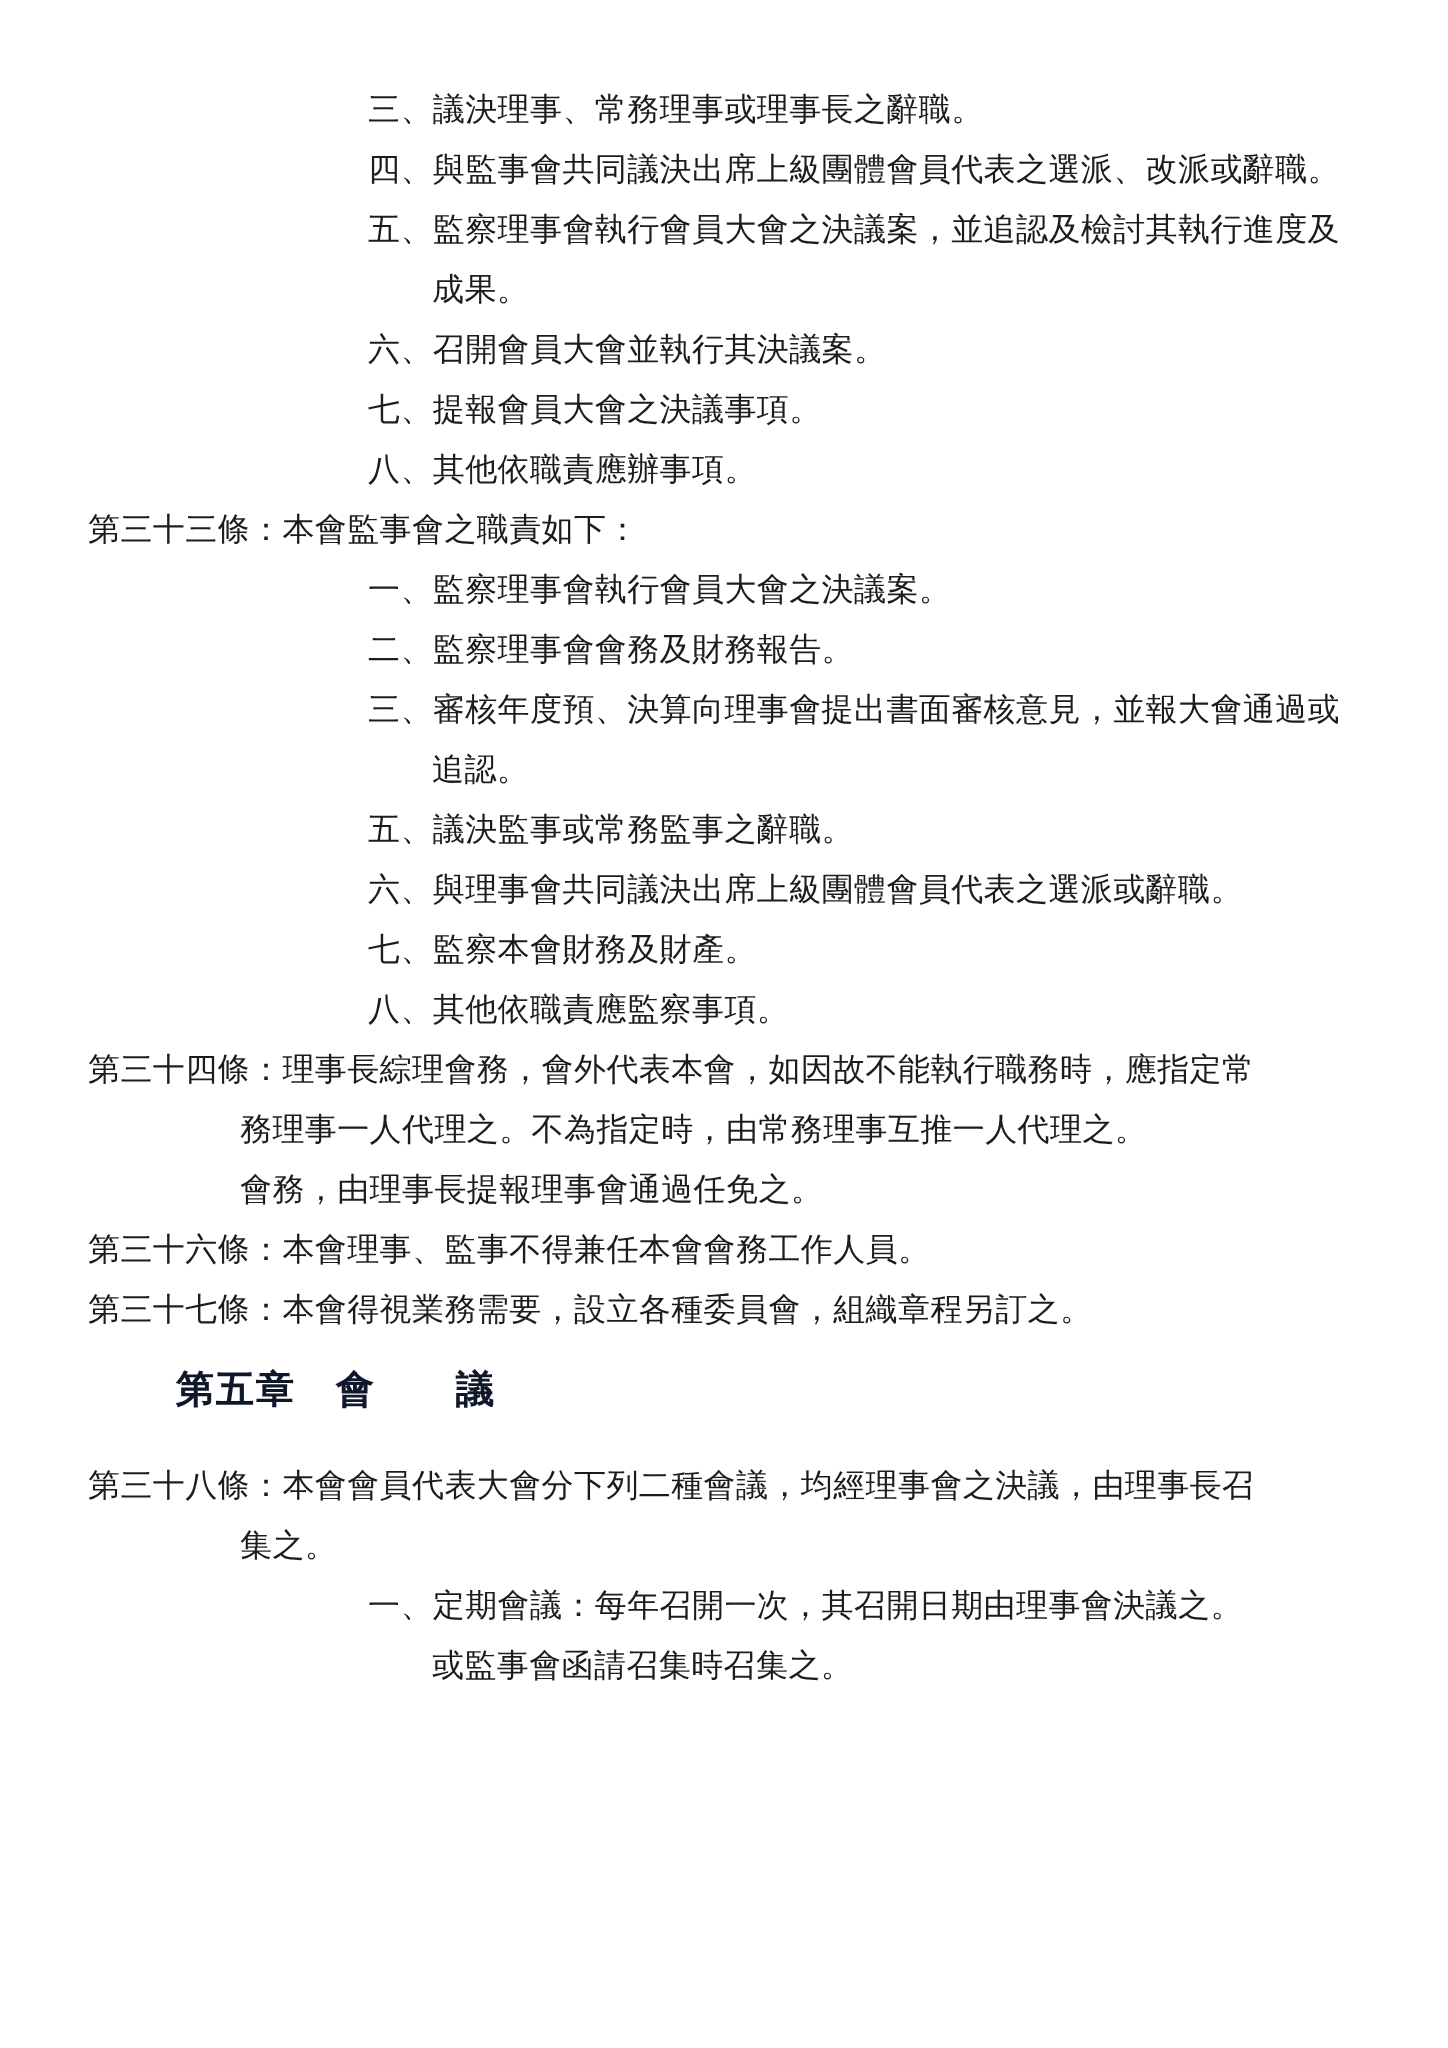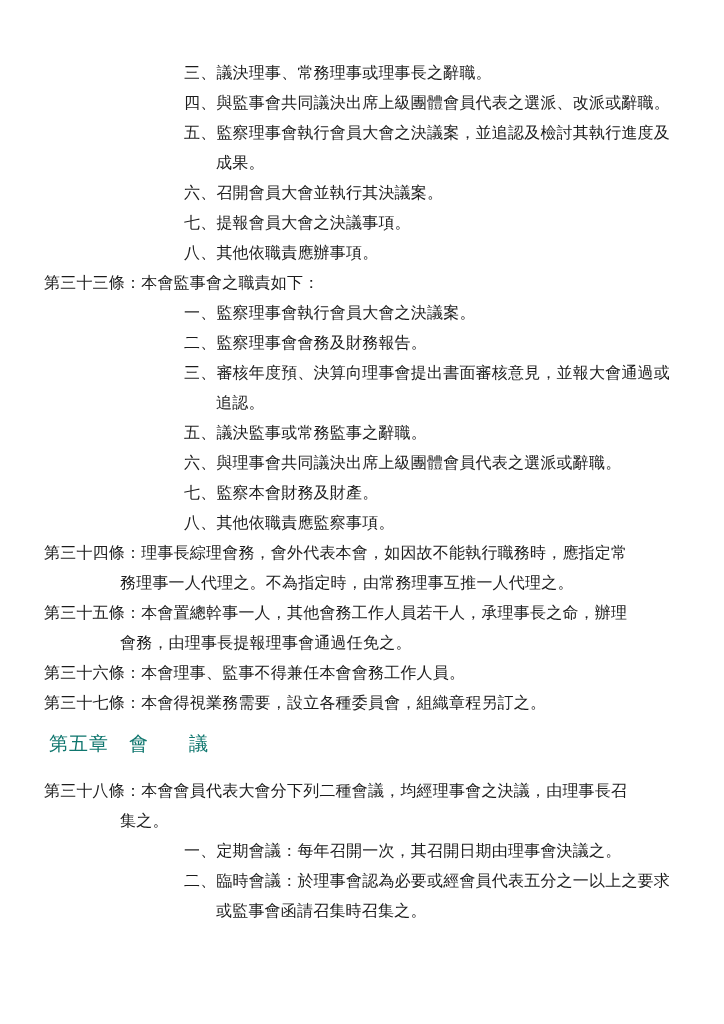--- a/index.html
+++ b/index.html
@@ -11,47 +11,47 @@
     position: relative;
     width: 724px;
     height: 1024px;
     background: #ffffff;
     overflow: hidden;
     font-family: "DejaVu Sans", "Liberation Sans", sans-serif;
     color: #1c1c1c;
   }
   .doc {
     position: absolute;
-    top: 58px;
+    top: 40px;
     left: 0;
     right: 0;
   }
   .ln {
     font-size: 16px;
     line-height: 30px;
     height: 30px;
     white-space: pre;
     letter-spacing: 0.2px;
   }
   
   .a { padding-left: 44px; }   
   .c { padding-left: 120px; }  
   .s { padding-left: 184px; }  
   .t { padding-left: 216px; }  
   .h {
-    padding-left: 49px;
-    font-weight: normal;
+    padding-left: 88px;
+    font-weight: bold;
     font-size: 19px;
     line-height: 34px;
     height: 34px;
     margin-top: 8px;
     margin-bottom: 16px;
     letter-spacing: 1px;
     white-space: pre;
-    color: #0f766e;
+    color: #0f172a;
   }
 </style>
 </head>
 <body>
 
 <div class="page">
   <div class="doc">
     <div class="ln s">三、議決理事、常務理事或理事長之辭職。</div>
     <div class="ln s">四、與監事會共同議決出席上級團體會員代表之選派、改派或辭職。</div>
     <div class="ln s">五、監察理事會執行會員大會之決議案，並追認及檢討其執行進度及</div>
@@ -63,24 +63,22 @@
     <div class="ln s">一、監察理事會執行會員大會之決議案。</div>
     <div class="ln s">二、監察理事會會務及財務報告。</div>
     <div class="ln s">三、審核年度預、決算向理事會提出書面審核意見，並報大會通過或</div>
     <div class="ln t">追認。</div>
     <div class="ln s">五、議決監事或常務監事之辭職。</div>
     <div class="ln s">六、與理事會共同議決出席上級團體會員代表之選派或辭職。</div>
     <div class="ln s">七、監察本會財務及財產。</div>
     <div class="ln s">八、其他依職責應監察事項。</div>
     <div class="ln a">第三十四條：理事長綜理會務，會外代表本會，如因故不能執行職務時，應指定常</div>
     <div class="ln c">務理事一人代理之。不為指定時，由常務理事互推一人代理之。</div>
-    <div class="ln a">第三十五條：本會置總幹事一人，其他會務工作人員若干人，承理事長之命，辦理</div>
     <div class="ln c">會務，由理事長提報理事會通過任免之。</div>
     <div class="ln a">第三十六條：本會理事、監事不得兼任本會會務工作人員。</div>
     <div class="ln a">第三十七條：本會得視業務需要，設立各種委員會，組織章程另訂之。</div>
     <div class="h">第五章　會　　議</div>
     <div class="ln a">第三十八條：本會會員代表大會分下列二種會議，均經理事會之決議，由理事長召</div>
     <div class="ln c">集之。</div>
     <div class="ln s">一、定期會議：每年召開一次，其召開日期由理事會決議之。</div>
-    <div class="ln s">二、臨時會議：於理事會認為必要或經會員代表五分之一以上之要求</div>
     <div class="ln t">或監事會函請召集時召集之。</div>
   </div>
 </div>
 
 </body></html>

